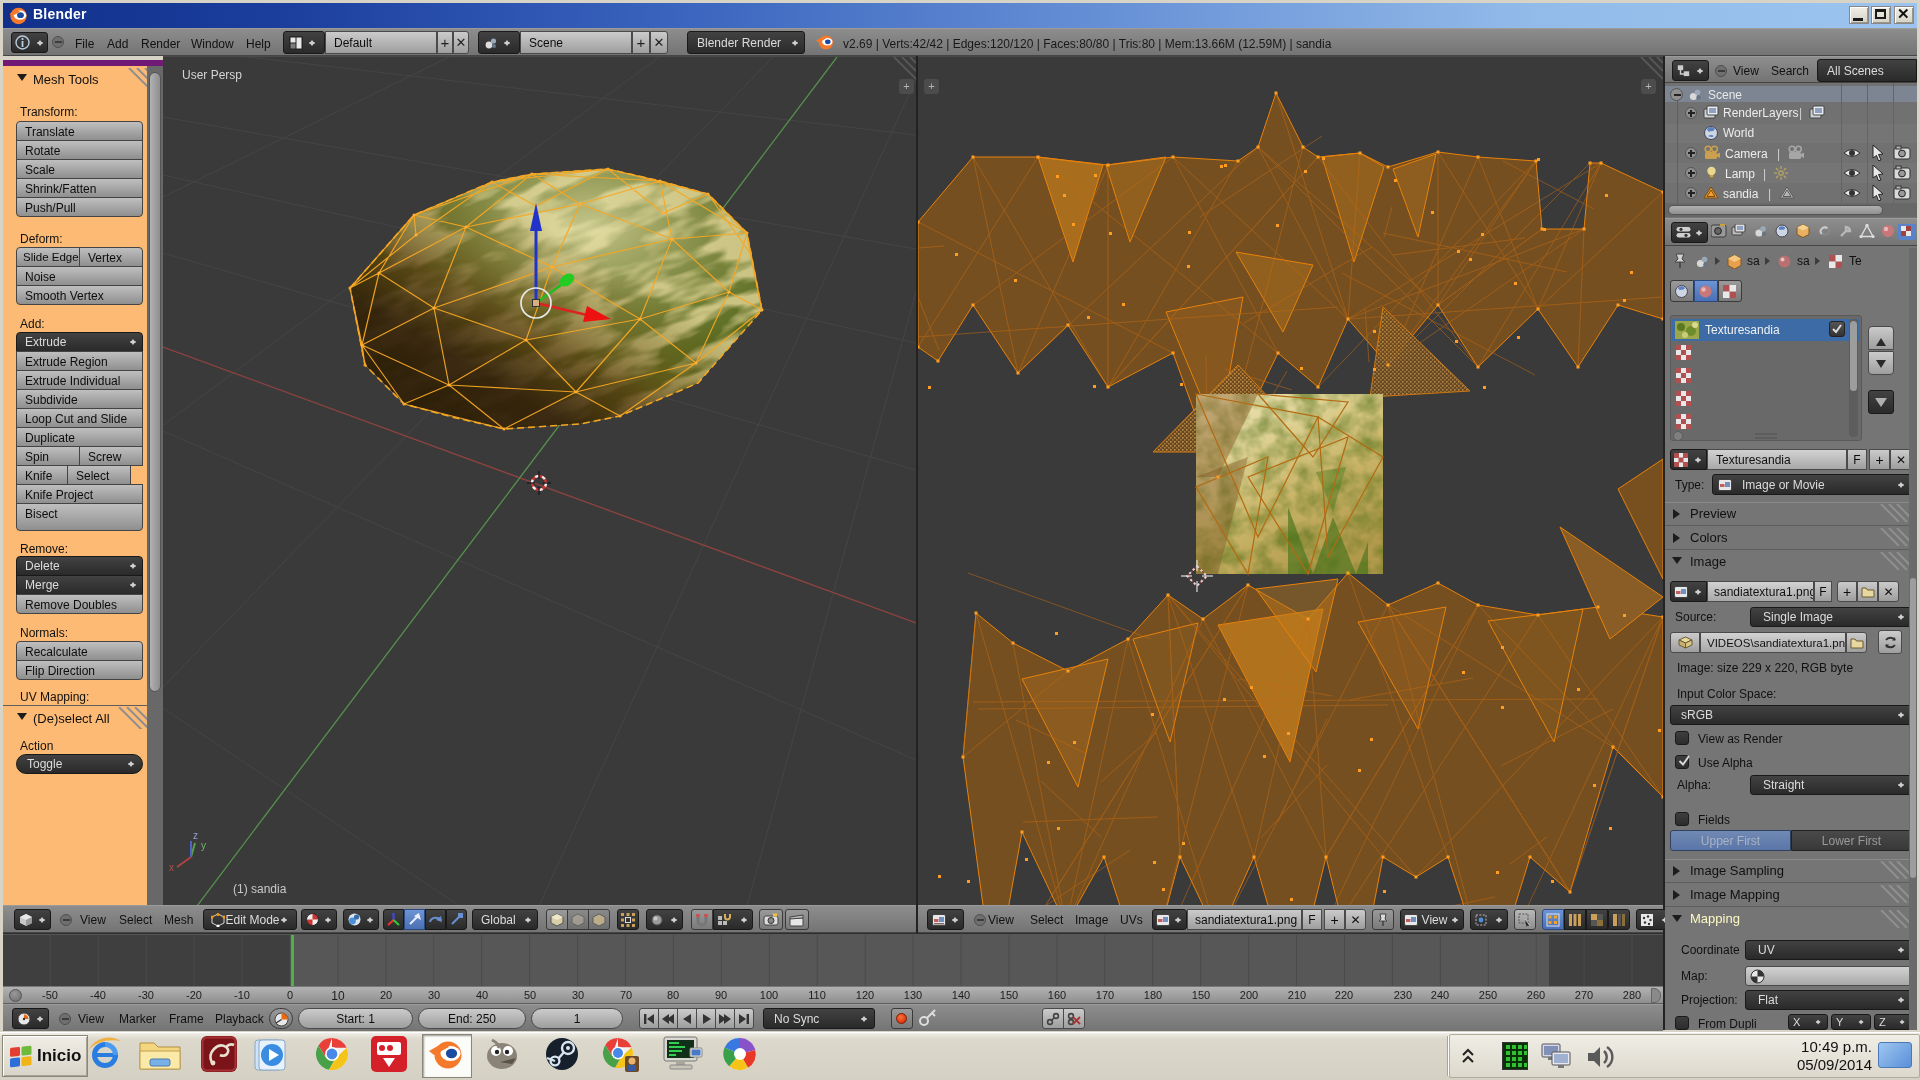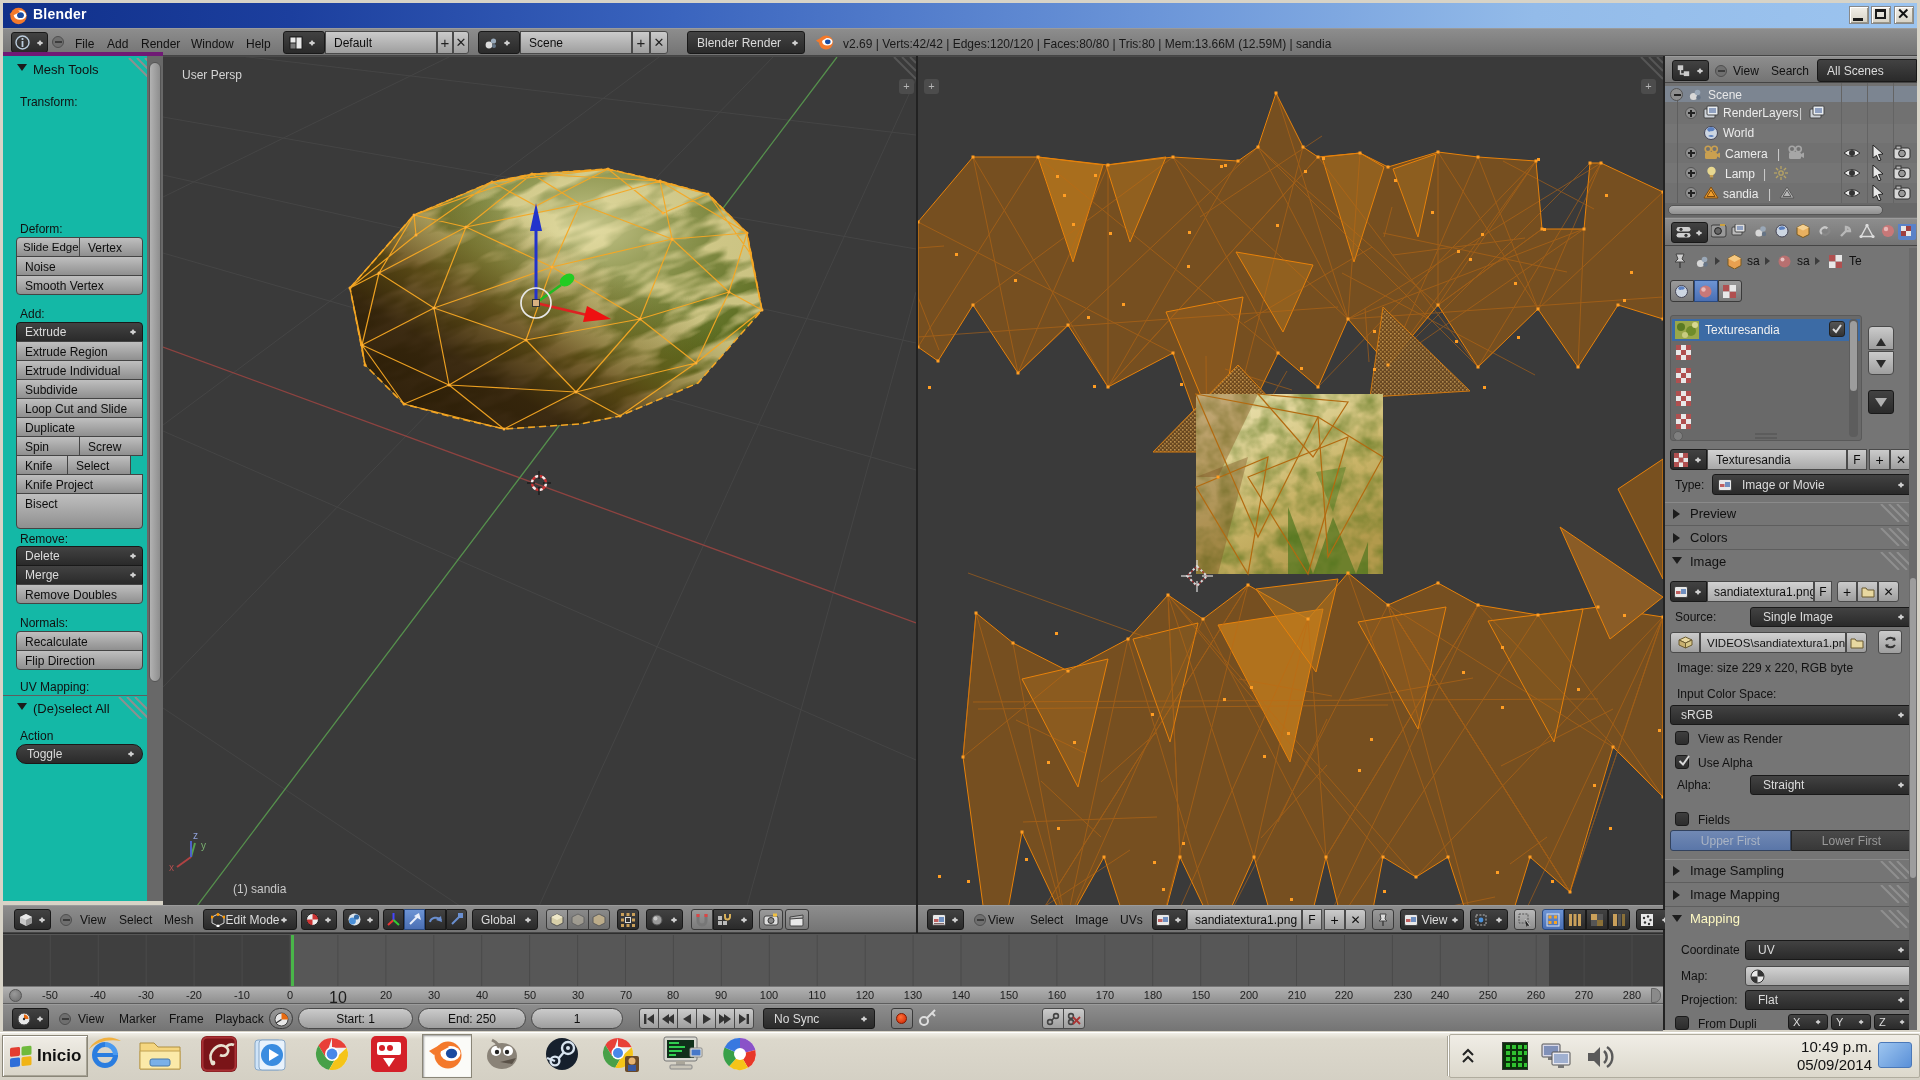--- a/index.html
+++ b/index.html
@@ -88,35 +88,42 @@
       <circle cx="11" cy="9.5" r="7" fill="#f4792b"></circle>
       <ellipse cx="12.3" cy="8.8" rx="5.2" ry="3.8" fill="#fff"></ellipse>
       <ellipse cx="12.8" cy="8.8" rx="2.8" ry="2.4" fill="#1b4ba0"></ellipse>
       <path d="M1 7.5 L8.5 3.5 L11 5.5 L3.5 9.5 Z" fill="#f4792b"></path>
     </svg>
 </div>
 <div class="a tx" style="left:843px;top:37px;color:#191919">v2.69 | Verts:42/42 | Edges:120/120 | Faces:80/80 | Tris:80 | Mem:13.66M (12.59M) | sandia</div>
 
 <div class="a" style="left:916px;top:56px;width:2px;height:877px;background:#222"></div>
 <div class="a" style="left:1663px;top:56px;width:2px;height:974px;background:#222"></div>
-<div class="a" id="toolshelf" style="left:3px;top:52px;width:160px;height:849px;background:#14b8a6;border-top:4px solid #701a75;overflow:hidden">
+<div class="a" id="toolshelf" style="left:3px;top:60px;width:160px;height:849px;background:#fdba74;border-top:6px solid #701a75;overflow:hidden">
 
  <svg class="a" style="left:120px;top:2px" width="38" height="26">
       <g stroke="#8f8f8f" stroke-width="2">
         <line x1="6" y1="0" x2="32" y2="26"></line>
         <line x1="14" y1="0" x2="38" y2="24"></line>
         <line x1="22" y1="0" x2="40" y2="18"></line>
       </g>
     </svg>
 
  <div class="a" style="left:144px;top:0;width:16px;height:849px;background:#686868"></div>
  <div class="a" style="left:146px;top:6px;width:12px;height:620px;background:linear-gradient(90deg,#b2b2b2,#8e8e8e);border-radius:6px;border:1px solid #555"></div>
  <div class="a" style="left:14px;top:8px;width:0;height:0;border:5px solid transparent;border-top:7px solid #1c1c1c"></div>
  <div class="a" style="left:30px;top:6px;font-size:13px;color:#101010">Mesh Tools</div>
  <div class="a tx" style="left:17px;top:39px">Transform:</div>
+ <div class="a" style="left:13px;top:55px;width:127px">
+  <div class="btn" style="height:20px;border-radius:4px 4px 0 0;padding:3px 0 0 8px">Translate</div>
+  <div class="btn" style="height:20px;margin-top:-1px;padding:3px 0 0 8px">Rotate</div>
+  <div class="btn" style="height:20px;margin-top:-1px;padding:3px 0 0 8px">Scale</div>
+  <div class="btn" style="height:20px;margin-top:-1px;padding:3px 0 0 8px">Shrink/Fatten</div>
+  <div class="btn" style="height:20px;margin-top:-1px;border-radius:0 0 4px 4px;padding:3px 0 0 8px">Push/Pull</div>
+ </div>
  <div class="a tx" style="left:17px;top:166px">Deform:</div>
  <div class="a" style="left:13px;top:181px;width:127px">
   <div style="display:flex">
    <div class="btn" style="height:20px;width:64px;border-radius:4px 0 0 0;padding:3px 0 0 6px;font-size:11.5px">Slide Edge</div>
    <div class="btn" style="height:20px;width:64px;margin-left:-1px;border-radius:0 4px 0 0;padding:3px 0 0 8px">Vertex</div>
   </div>
   <div class="btn" style="height:20px;margin-top:-1px;padding:3px 0 0 8px">Noise</div>
   <div class="btn" style="height:20px;margin-top:-1px;border-radius:0 0 4px 4px;padding:3px 0 0 8px">Smooth Vertex</div>
  </div>
  <div class="a tx" style="left:17px;top:251px">Add:</div>
@@ -129,21 +136,21 @@
   <div class="btn" style="height:20px;margin-top:-1px;padding:3px 0 0 8px">Duplicate</div>
   <div style="display:flex;margin-top:-1px">
    <div class="btn" style="height:20px;width:64px;padding:3px 0 0 8px">Spin</div>
    <div class="btn" style="height:20px;width:64px;margin-left:-1px;padding:3px 0 0 8px">Screw</div>
   </div>
   <div style="display:flex;margin-top:-1px">
    <div class="btn" style="height:20px;width:52px;padding:3px 0 0 8px">Knife</div>
    <div class="btn" style="height:20px;width:64px;margin-left:-1px;padding:3px 0 0 8px">Select</div>
   </div>
   <div class="btn" style="height:20px;margin-top:-1px;padding:3px 0 0 8px">Knife Project</div>
-  <div class="btn" style="height:36px;margin-top:-1px;border-radius:0 0 4px 4px;padding:3px 4px 0 8px">Bisect</div>
+  <div class="btn" style="height:28px;margin-top:-1px;border-radius:0 0 4px 4px;padding:3px 4px 0 8px">Bisect</div>
  </div>
  <div class="a tx" style="left:17px;top:476px">Remove:</div>
  <div class="a" style="left:13px;top:490px;width:127px">
   <div class="dk flex" style="height:20px;border-radius:4px 4px 0 0;padding:0 4px 0 8px;justify-content:space-between">Delete<span class="ud"></span></div>
   <div class="dk flex" style="height:20px;margin-top:-1px;border-radius:0;padding:0 4px 0 8px;justify-content:space-between">Merge<span class="ud"></span></div>
   <div class="btn" style="height:20px;margin-top:-1px;border-radius:0 0 4px 4px;padding:3px 0 0 8px">Remove Doubles</div>
  </div>
  <div class="a tx" style="left:17px;top:560px">Normals:</div>
  <div class="a" style="left:13px;top:575px;width:127px">
   <div class="btn" style="height:20px;border-radius:4px 4px 0 0;padding:3px 0 0 8px">Recalculate</div>
@@ -887,21 +894,21 @@
       </g>
   <rect x="288" y="0" width="3" height="51" fill="#49b549"></rect>
  </svg>
  <div class="a" id="ruler" style="left:0;top:52px;width:1660px;height:18px;background:linear-gradient(#b2b2b2,#8f8f8f);border-top:1px solid #777;border-bottom:1px solid #5e5e5e">
       <div style="position:absolute;left:27px;top:2px;width:40px;text-align:center;font-size:11px;color:#1d1d1d">-50</div>
       <div style="position:absolute;left:75px;top:2px;width:40px;text-align:center;font-size:11px;color:#1d1d1d">-40</div>
       <div style="position:absolute;left:123px;top:2px;width:40px;text-align:center;font-size:11px;color:#1d1d1d">-30</div>
       <div style="position:absolute;left:171px;top:2px;width:40px;text-align:center;font-size:11px;color:#1d1d1d">-20</div>
       <div style="position:absolute;left:219px;top:2px;width:40px;text-align:center;font-size:11px;color:#1d1d1d">-10</div>
       <div style="position:absolute;left:267px;top:2px;width:40px;text-align:center;font-size:11px;color:#1d1d1d">0</div>
-      <div style="position:absolute;left:315px;top:2px;width:40px;text-align:center;font-size:16px;color:#1d1d1d">10</div>
+      <div style="position:absolute;left:315px;top:2px;width:40px;text-align:center;font-size:12px;color:#1d1d1d">10</div>
       <div style="position:absolute;left:363px;top:2px;width:40px;text-align:center;font-size:11px;color:#1d1d1d">20</div>
       <div style="position:absolute;left:411px;top:2px;width:40px;text-align:center;font-size:11px;color:#1d1d1d">30</div>
       <div style="position:absolute;left:459px;top:2px;width:40px;text-align:center;font-size:11px;color:#1d1d1d">40</div>
       <div style="position:absolute;left:507px;top:2px;width:40px;text-align:center;font-size:11px;color:#1d1d1d">50</div>
       <div style="position:absolute;left:555px;top:2px;width:40px;text-align:center;font-size:11px;color:#1d1d1d">30</div>
       <div style="position:absolute;left:603px;top:2px;width:40px;text-align:center;font-size:11px;color:#1d1d1d">70</div>
       <div style="position:absolute;left:650px;top:2px;width:40px;text-align:center;font-size:11px;color:#1d1d1d">80</div>
       <div style="position:absolute;left:698px;top:2px;width:40px;text-align:center;font-size:11px;color:#1d1d1d">90</div>
       <div style="position:absolute;left:746px;top:2px;width:40px;text-align:center;font-size:11px;color:#1d1d1d">100</div>
       <div style="position:absolute;left:794px;top:2px;width:40px;text-align:center;font-size:11px;color:#1d1d1d">110</div>

